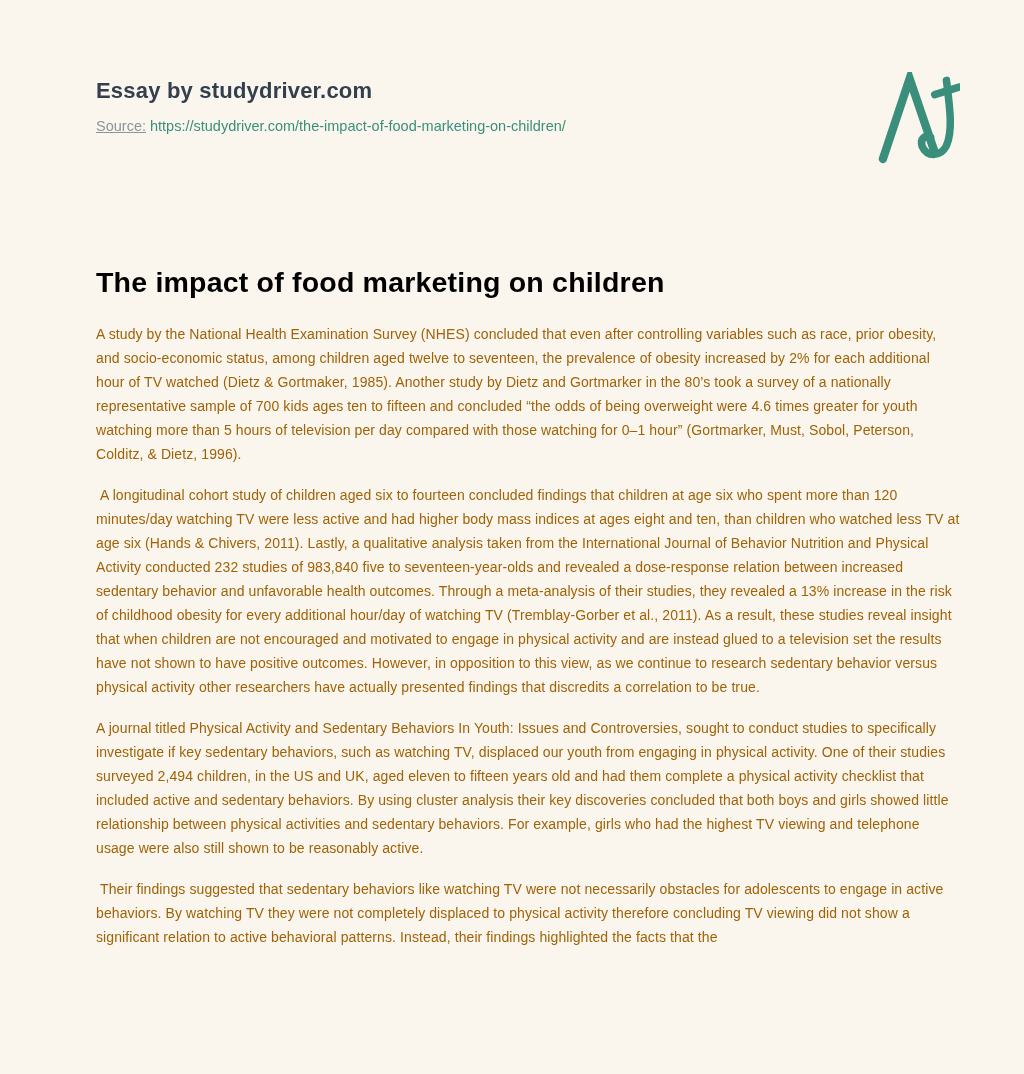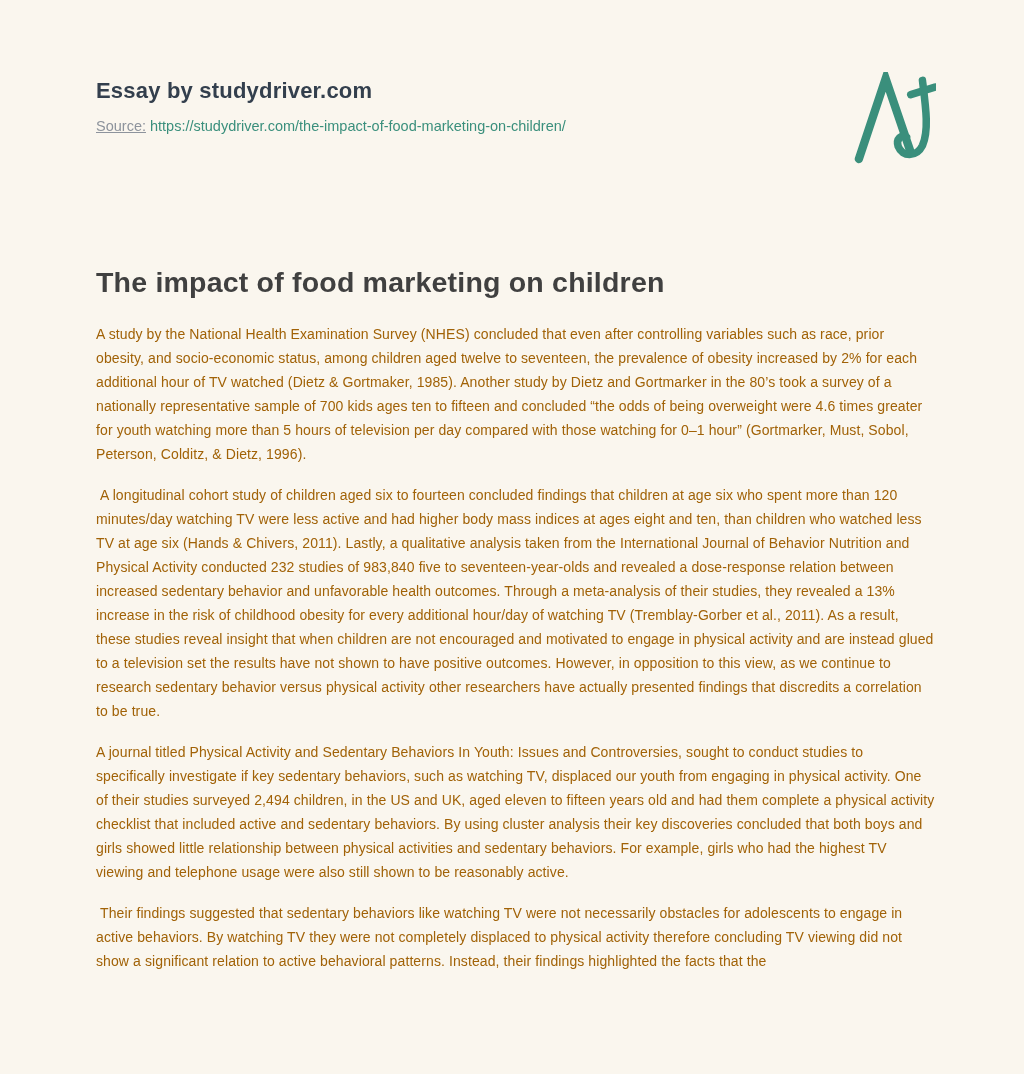--- a/index.html
+++ b/index.html
@@ -10,21 +10,21 @@
   body {
     width: 1024px;
     height: 1074px;
     overflow: hidden;
     font-family: "Liberation Sans", "DejaVu Sans", sans-serif;
   }
   .page {
     box-sizing: border-box;
     width: 1024px;
     height: 1074px;
-    padding: 78px 88px 0 96px;
+    padding: 78px 64px 0 96px;
     background: #faf6ee;
   }
   .header {
     display: flex;
     justify-content: space-between;
     align-items: flex-start;
     height: 92px;
   }
   .byline {
     margin: 0;
@@ -55,21 +55,21 @@
   .logo svg {
     width: 100%;
     height: 100%;
   }
   .essay-title {
     margin: 94px 0 0 0;
     font-size: 28.5px;
     line-height: 36px;
     font-weight: 700;
     letter-spacing: 0.2px;
-    color: #404040;
+    color: #000000;
   }
   .essay-body {
     margin-top: 22px;
   }
   .essay-body p {
     margin: 0 0 17px 0;
     font-size: 14px;
     line-height: 24px;
     color: #a16207;
     letter-spacing: 0.1px;

